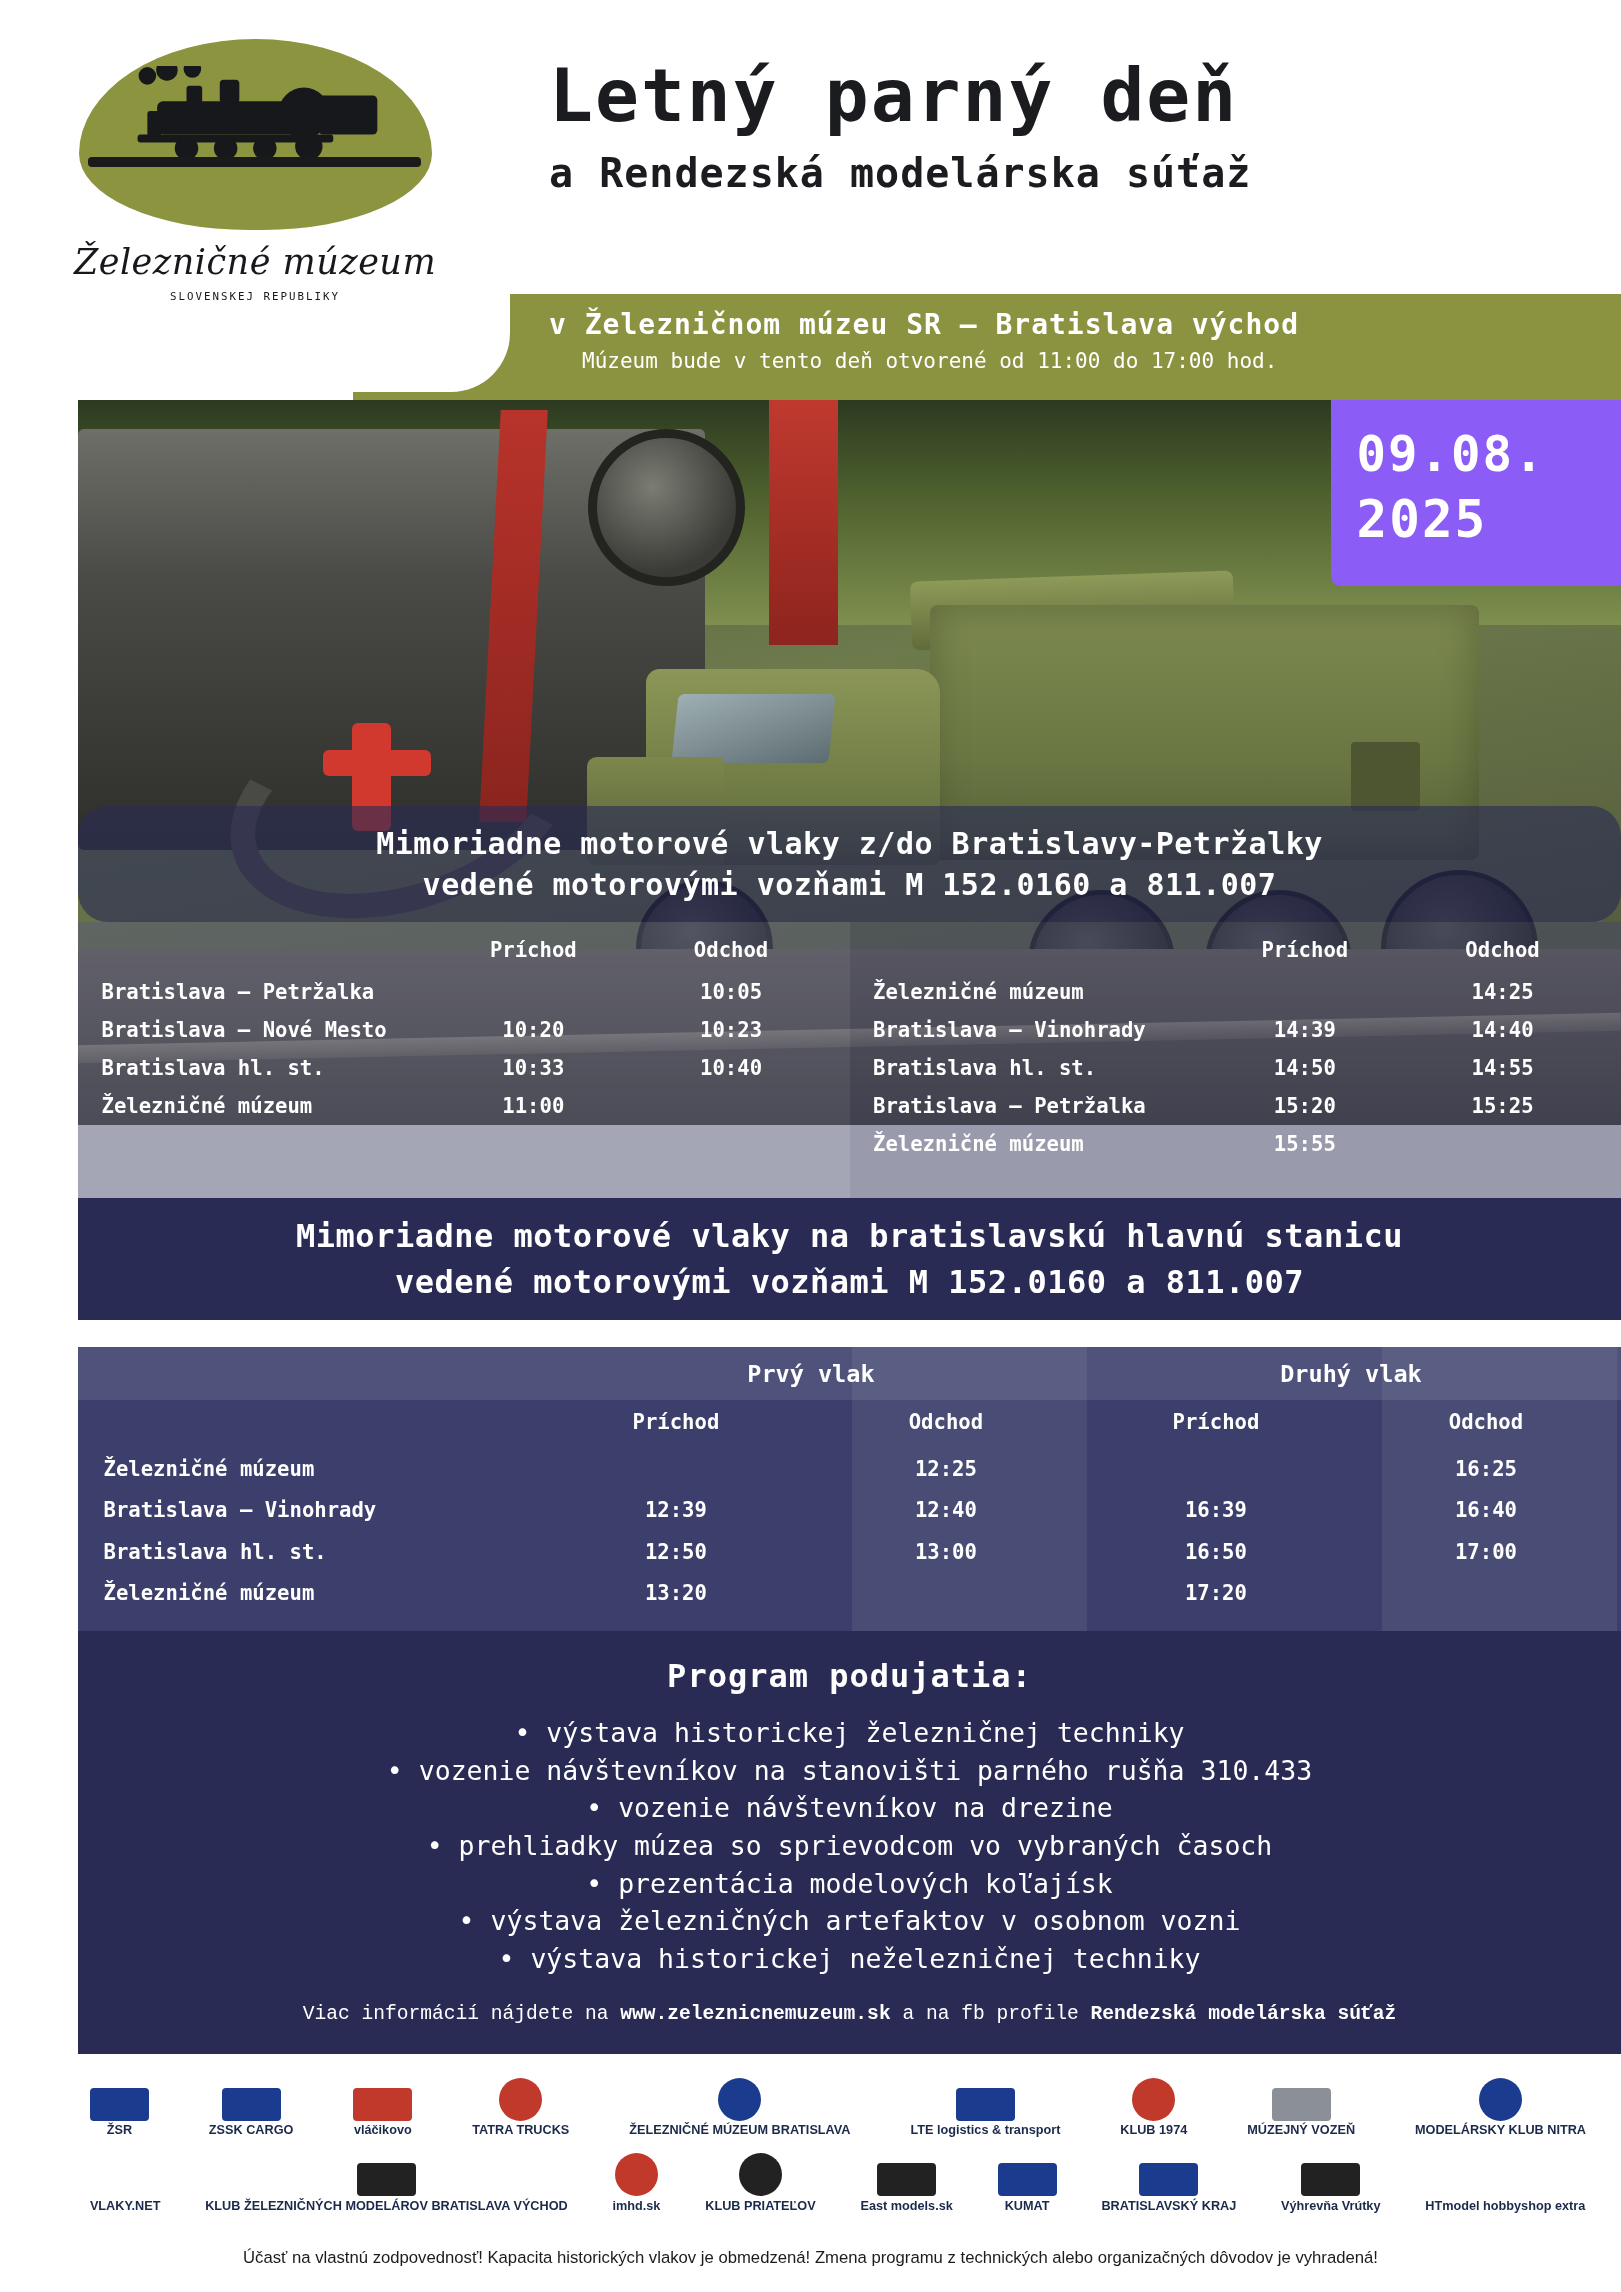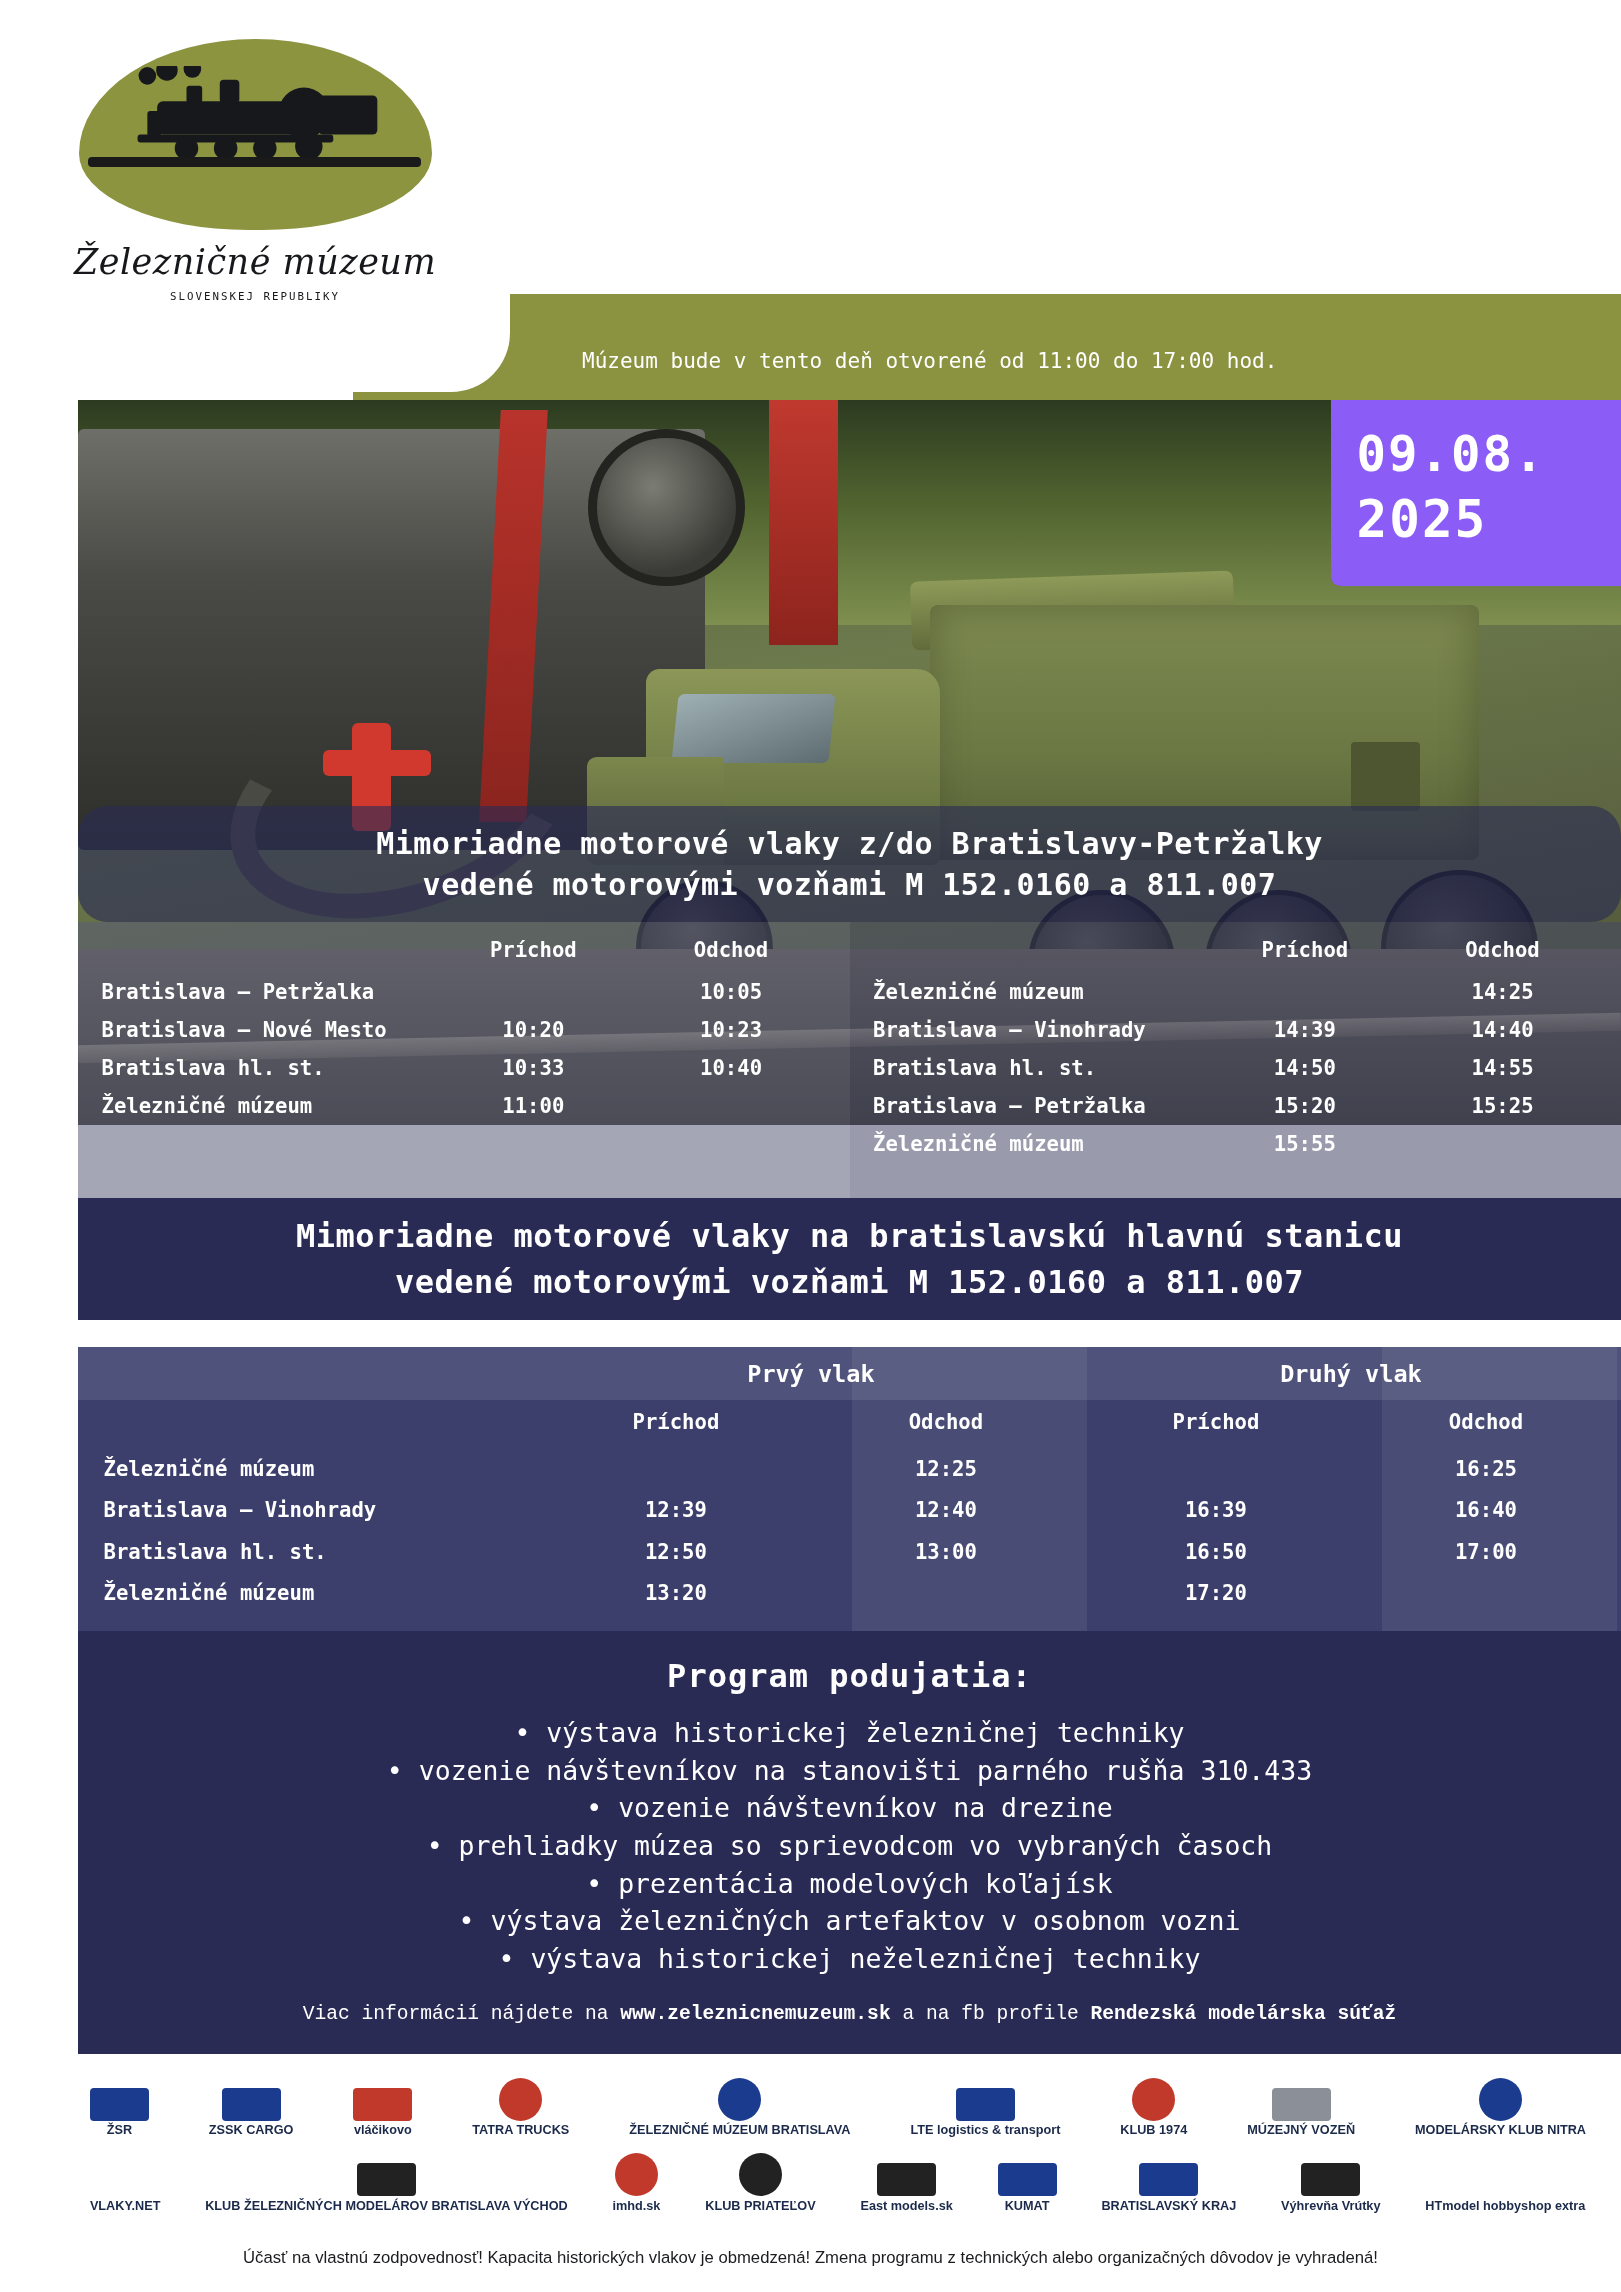--- a/index.html
+++ b/index.html
@@ -459,20 +459,21 @@
         <i class="b"></i>
     </div>
     <div class="ballast"></div>
     <div class="rail"></div>
   </div>
 
   <div class="edge-left"></div>
 
   <div class="header">
     <div class="green-band">
+      <div class="line1">v Železničnom múzeu SR – Bratislava východ</div>
       <div class="line2">Múzeum bude v tento deň otvorené od 11:00 do 17:00 hod.</div>
     </div>
 
     <div class="logo-card">
       <div class="logo-wrap">
         <div class="logo-oval">
           <svg class="loco" viewBox="0 0 280 100">
             <g fill="#17181c">
               <rect x="40" y="36" width="150" height="34" rx="6"></rect>
               <circle cx="190" cy="48" r="26"></circle>
@@ -489,20 +490,24 @@
               <circle cx="50" cy="4" r="11"></circle>
               <circle cx="76" cy="3" r="9"></circle>
             </g>
           </svg>
         </div>
         <div class="logo-name">Železničné múzeum</div>
         <div class="logo-sub">SLOVENSKEJ REPUBLIKY</div>
       </div>
     </div>
 
+    <div class="title-block">
+      <div class="title-main">Letný parný deň</div>
+      <div class="title-sub">a Rendezská modelárska súťaž</div>
+    </div>
   </div>
 
   <div class="date-badge">
     <div class="d1">09.08.</div>
     <div class="d2">2025</div>
   </div>
 
   <div class="block1">
     <div class="b1-head">
       <div class="h1">Mimoriadne motorové vlaky z/do Bratislavy-Petržalky</div>

